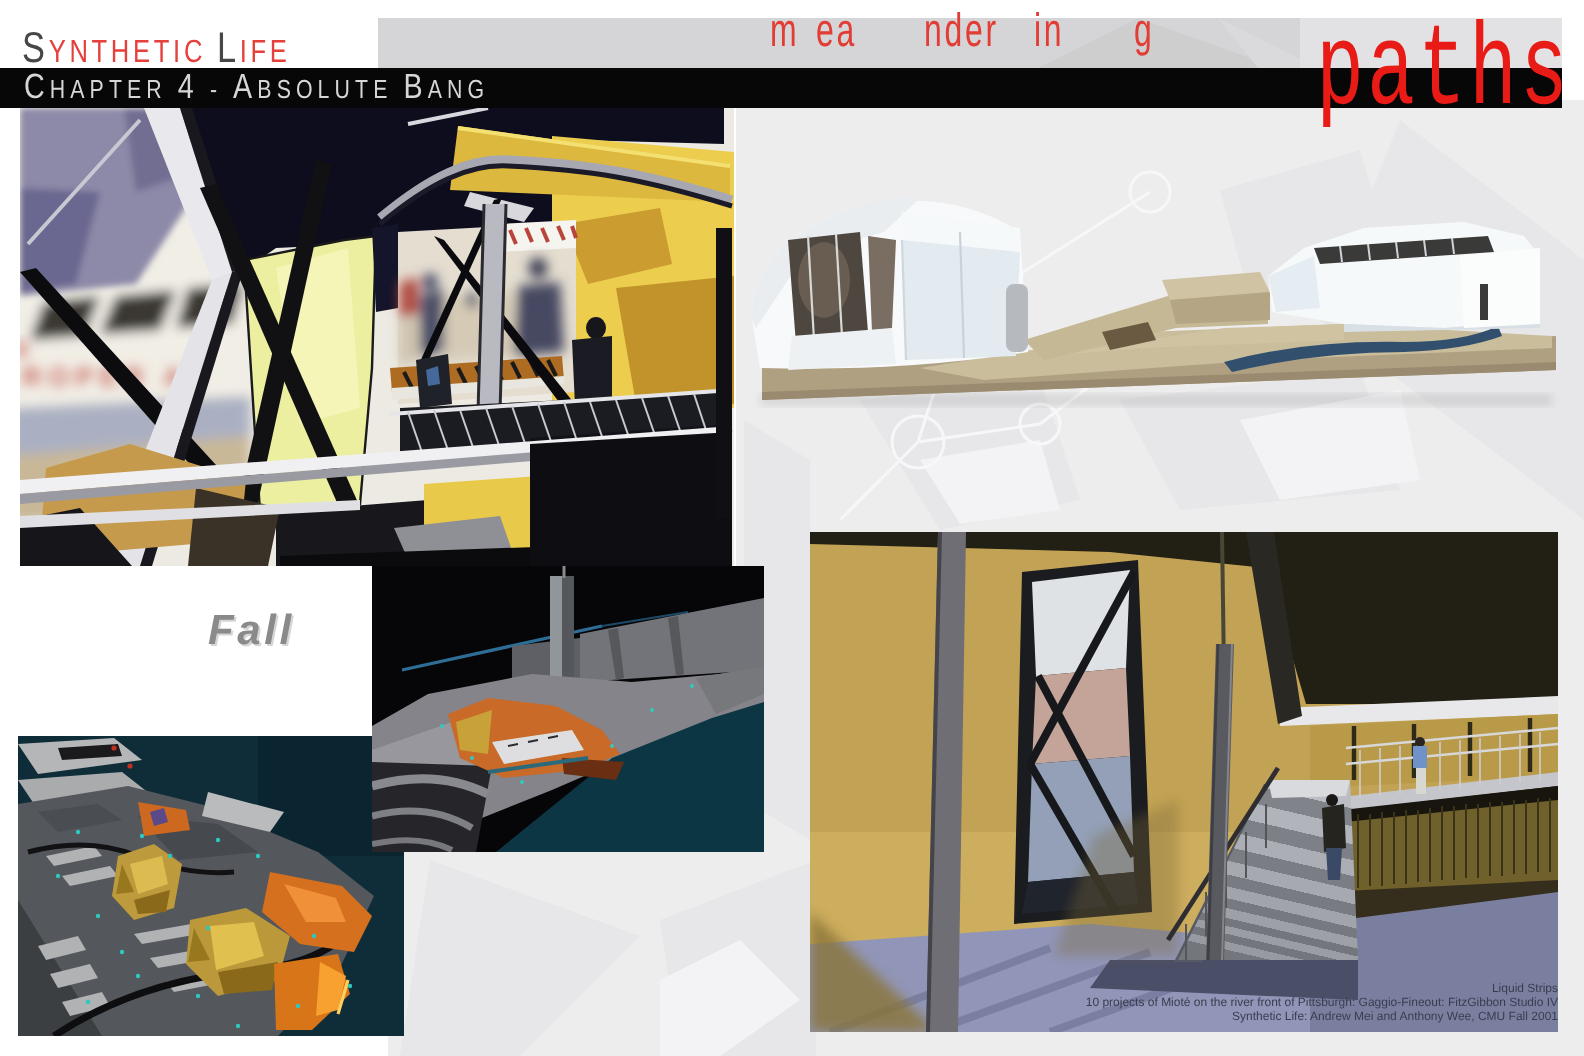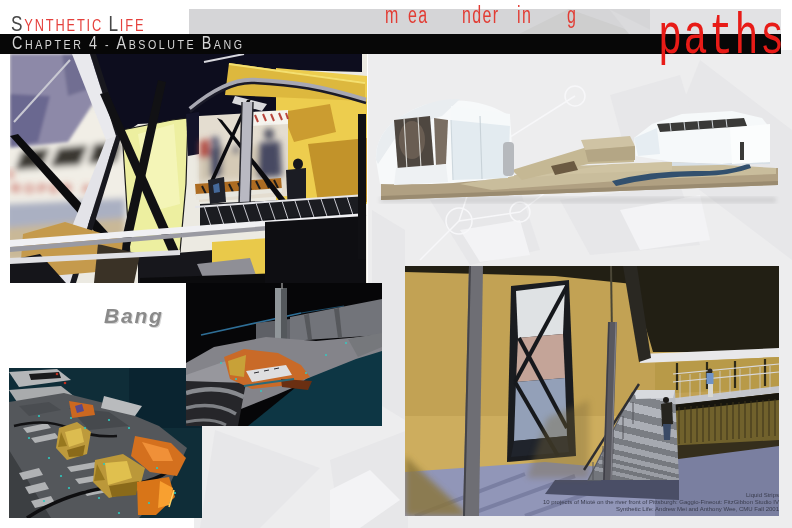--- a/index.html
+++ b/index.html
@@ -284,21 +284,21 @@
     <line x1="312" y1="24" x2="313" y2="32"></line>
     <line x1="326" y1="23" x2="327" y2="31"></line>
     <line x1="340" y1="22" x2="341" y2="30"></line>
     <line x1="354" y1="21" x2="355" y2="29"></line>
   </g>
 
   <polygon points="358,30 398,26 398,64 360,66" fill="#fbfdfd"></polygon>
   <polygon points="368,44 372,44 372,62 368,62" fill="#3a3a38"></polygon>
 </svg>
 
-<div class="abs" style="left:104px;top:304px;font-size:21px;font-weight:bold;font-style:italic;color:#8a8a8a;letter-spacing:1.8px;text-shadow:1px 1px 0 #d5d5d5">Bang</div>
+<div class="abs" style="left:104px;top:304px;font-size:21px;font-weight:bold;font-style:italic;color:#8a8a8a;letter-spacing:1.8px;text-shadow:1px 1px 0 #d5d5d5">Fall</div>
 
 <svg class="abs" style="left:9px;top:368px" width="193" height="150" viewBox="0 0 193 150">
 
   <rect width="193" height="150" fill="#0f2d38"></rect>
   <rect x="120" y="0" width="73" height="60" fill="#0a2430"></rect>
 
   <polygon points="0,4 48,1 62,12 10,19" fill="#b4b6b8"></polygon>
   <polygon points="0,22 52,18 66,29 8,34" fill="#a9abad"></polygon>
   <polygon points="20,6 50,4 52,10 22,12" fill="#1a1a1c"></polygon>
   <circle cx="48" cy="6" r="1.3" fill="#c03020"></circle>

